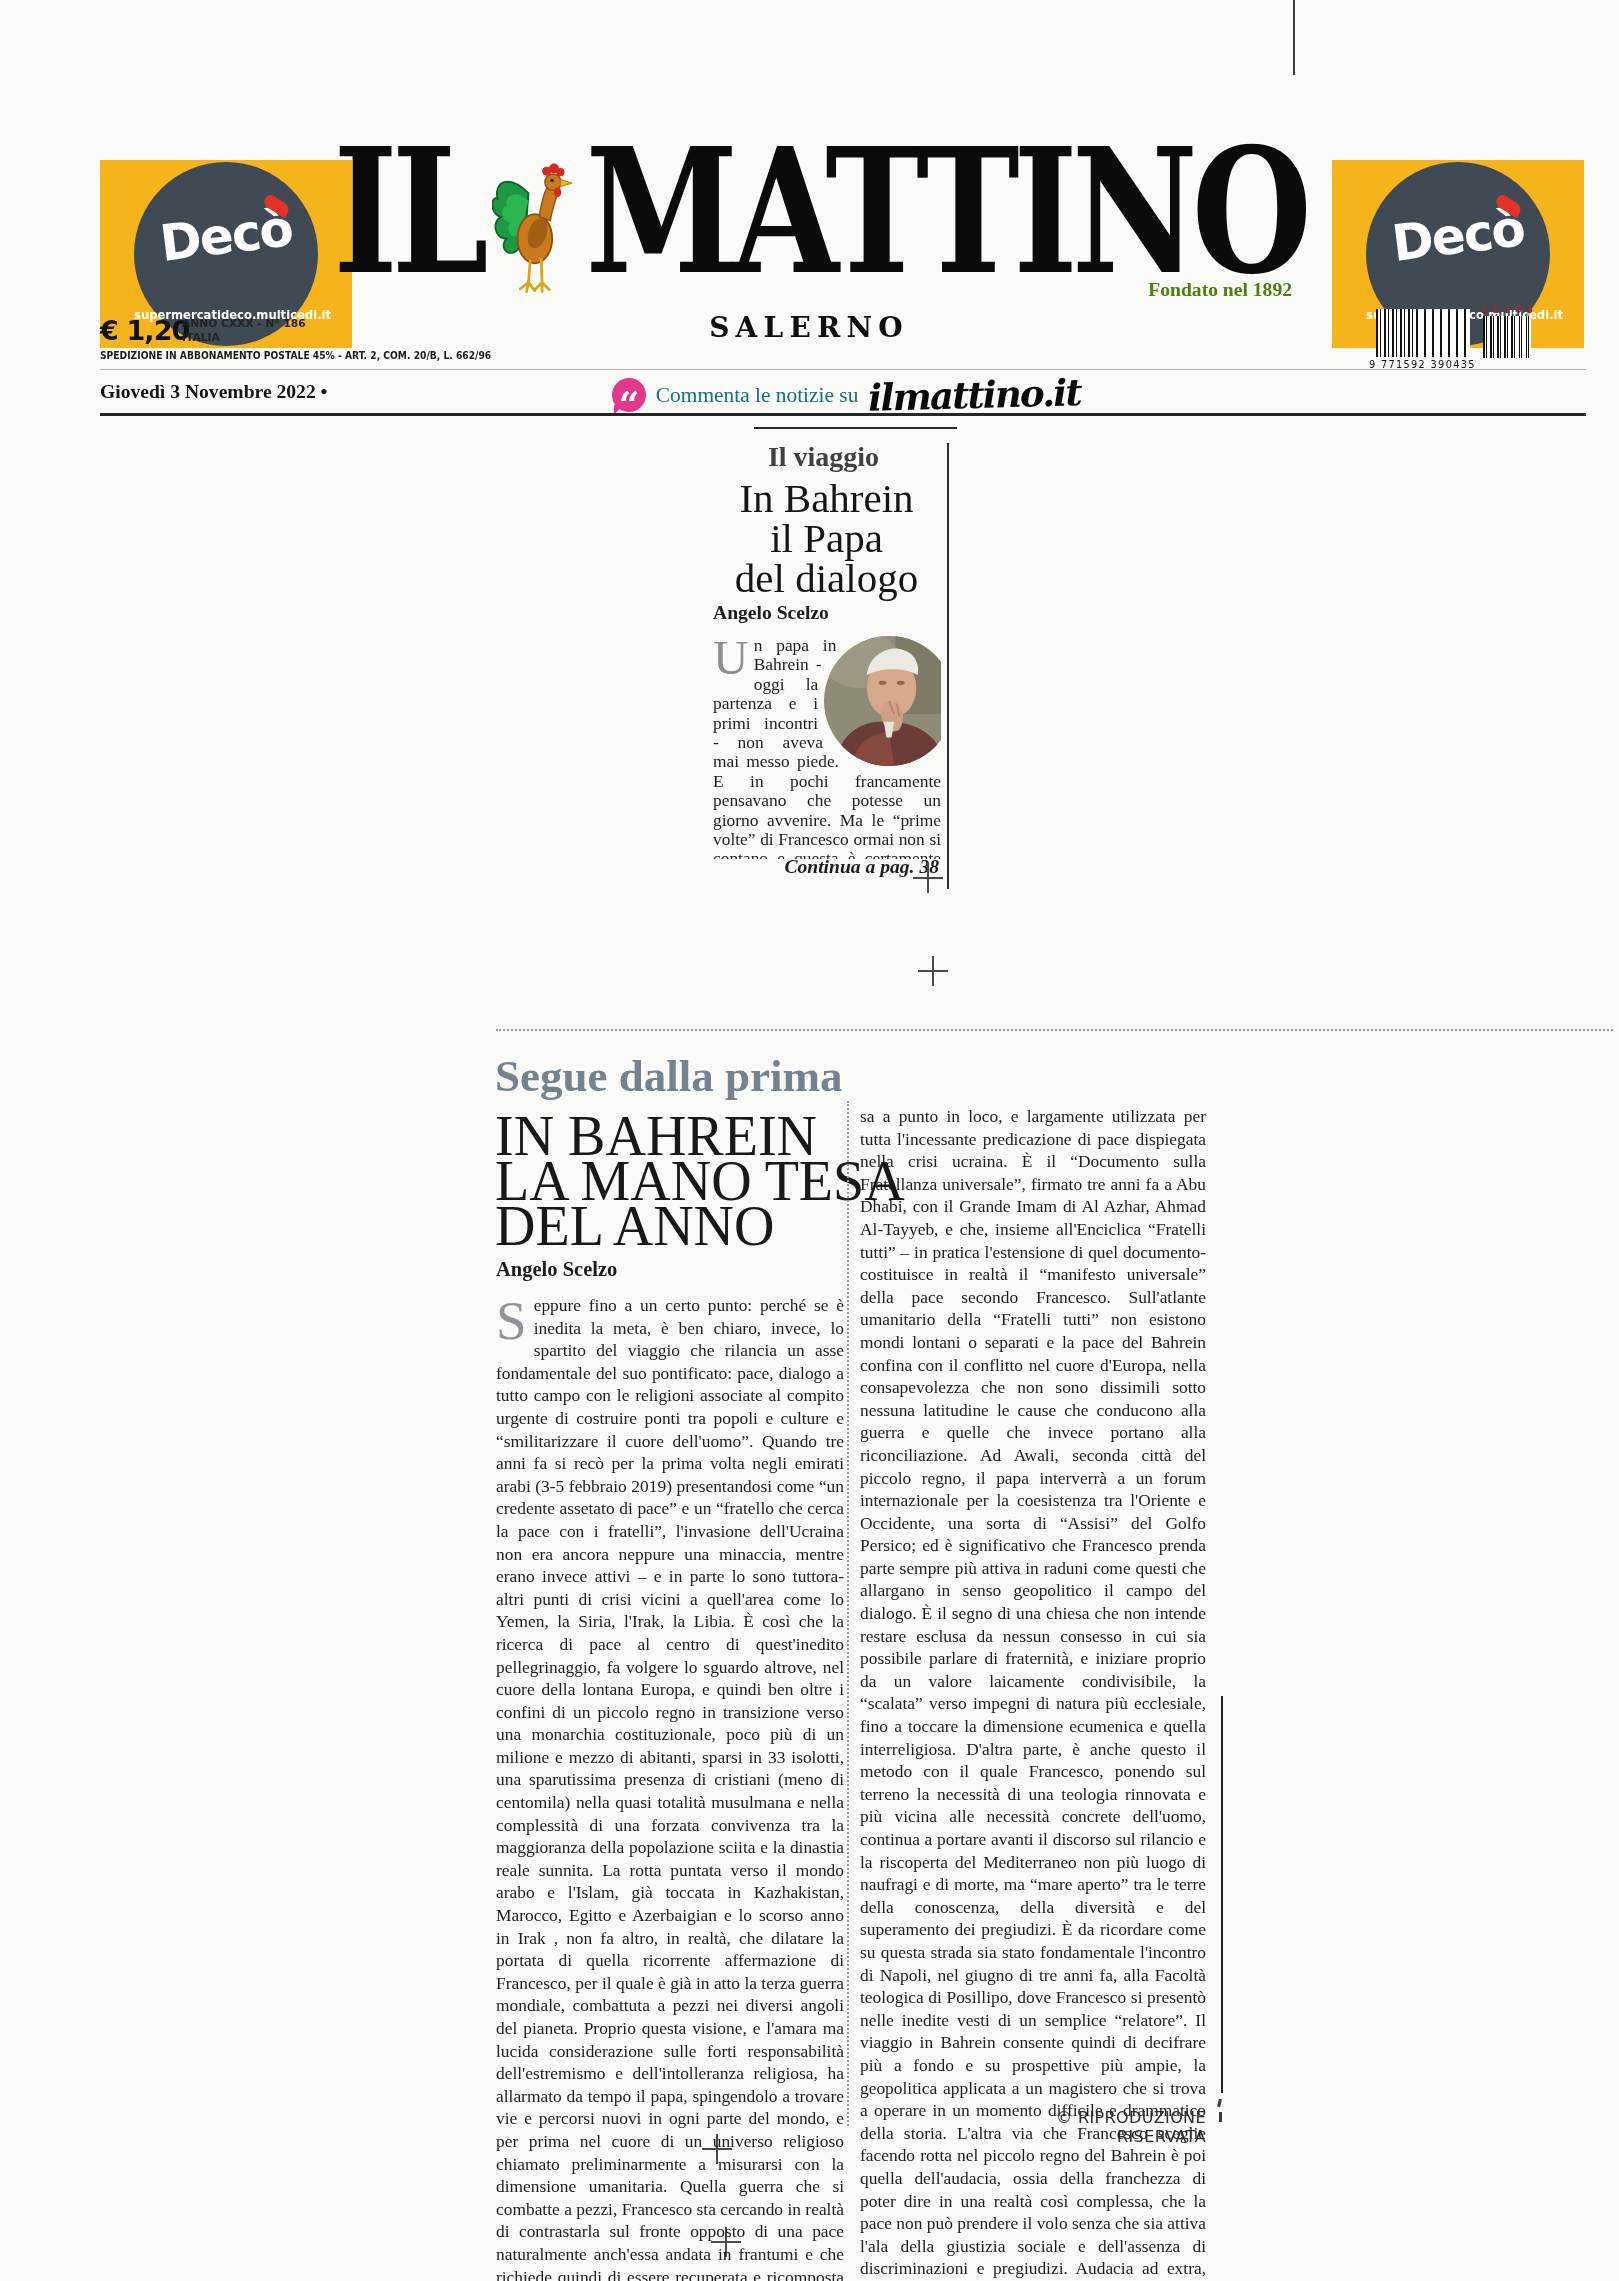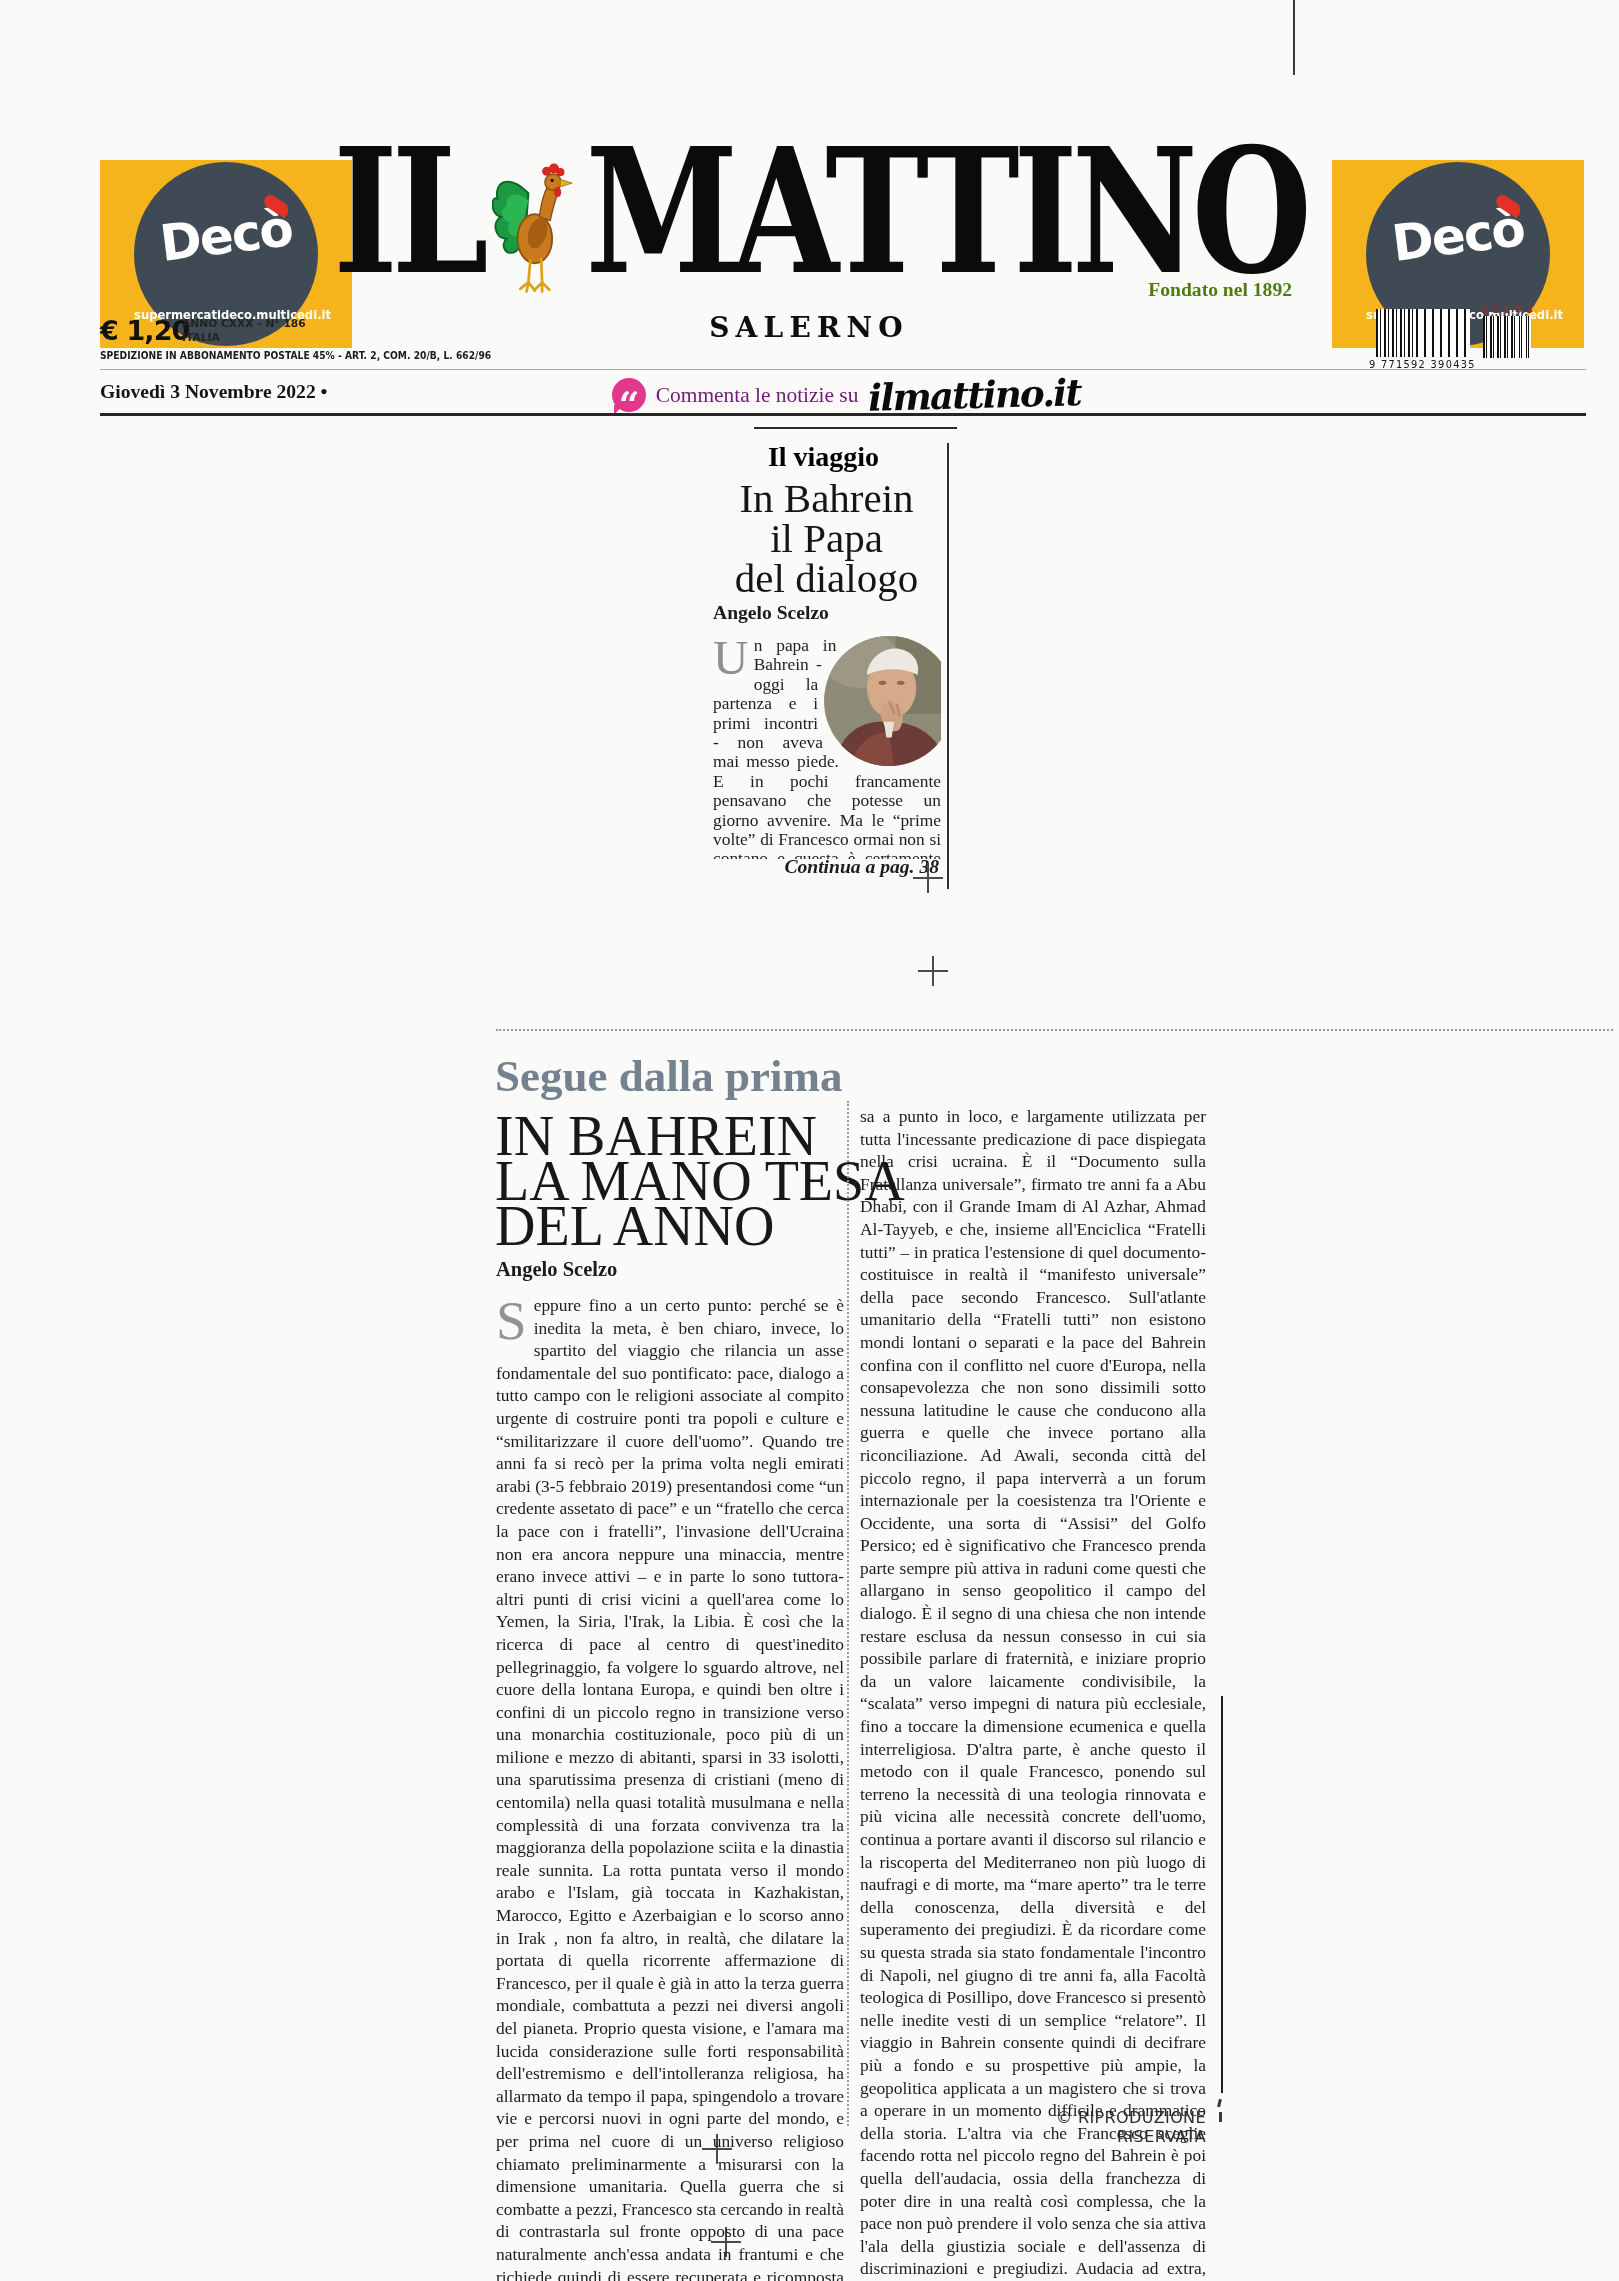--- a/index.html
+++ b/index.html
@@ -62,28 +62,28 @@
   .rule-dark{left:100px;top:413px;width:1486px;height:2.7px;background:#262626;}
   .date-line{left:100px;top:381px;font-weight:700;font-size:19.6px;color:#141414;}
   .comment-row{left:588px;top:371px;width:517px;height:48px;display:flex;
                align-items:center;justify-content:center;gap:9.8px;}
   .bubble{width:34px;height:34px;border-radius:50%;background:#e1378c;color:#fff;
           display:flex;align-items:center;justify-content:center;position:relative;flex:none;}
   .bubble-glyph{font-family:"DejaVu Serif",serif;font-weight:700;font-size:36px;
                 line-height:9px;margin-top:19.6px;}
   .bubble::after{content:"";position:absolute;left:1.8px;bottom:-2.7px;width:9.8px;height:9.8px;
                  background:#e1378c;clip-path:polygon(0 100%,0 0,100% 0);}
-  .comment-label{font-size:21.4px;color:#701a75;}
+  .comment-label{font-size:21.4px;color:#0f766e;}
   .site-logo{font-family:"DejaVu Serif",serif;font-style:italic;font-weight:700;
              font-size:37px;letter-spacing:-1.8px;color:#0a0a0a;transform:rotate(-1.5deg);}
 
   
   .lead-toprule{left:754px;top:427px;width:203px;height:1.8px;background:#2a2a2a;}
   .lead-kicker{left:690px;top:441px;width:267px;text-align:center;
-               font-weight:700;font-size:28px;color:#000000;}
+               font-weight:700;font-size:28px;color:#404040;}
   .lead-headline{left:686px;top:478px;width:281px;text-align:center;
                  font-size:41px;line-height:40px;color:#151515;}
   .lead-author{left:713px;top:602px;font-weight:700;font-size:19.6px;}
   .lead-body{left:713px;top:636px;width:228px;height:223px;overflow:hidden;
              font-size:17.4px;line-height:19.4px;text-align:justify;color:#1d1d1d;}
   .lead-photo{float:right;width:130px;height:130px;border-radius:50%;overflow:hidden;
               shape-outside:circle(50%);margin:0 -12.5px 3.6px 5.3px;}
   .lead-drop{float:left;font-size:49px;line-height:39px;color:#8f8f8f;padding:1.8px 5.3px 0 0;}
   .lead-continua{left:713px;top:856px;width:226px;text-align:right;
                  font-style:italic;font-weight:700;font-size:19.6px;}

